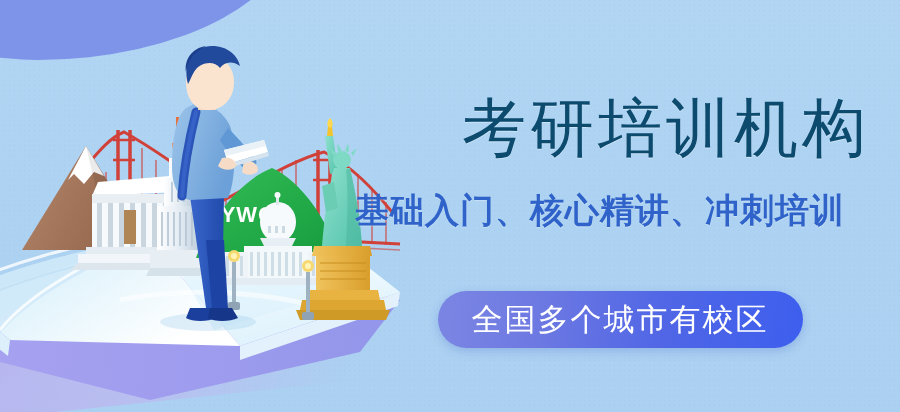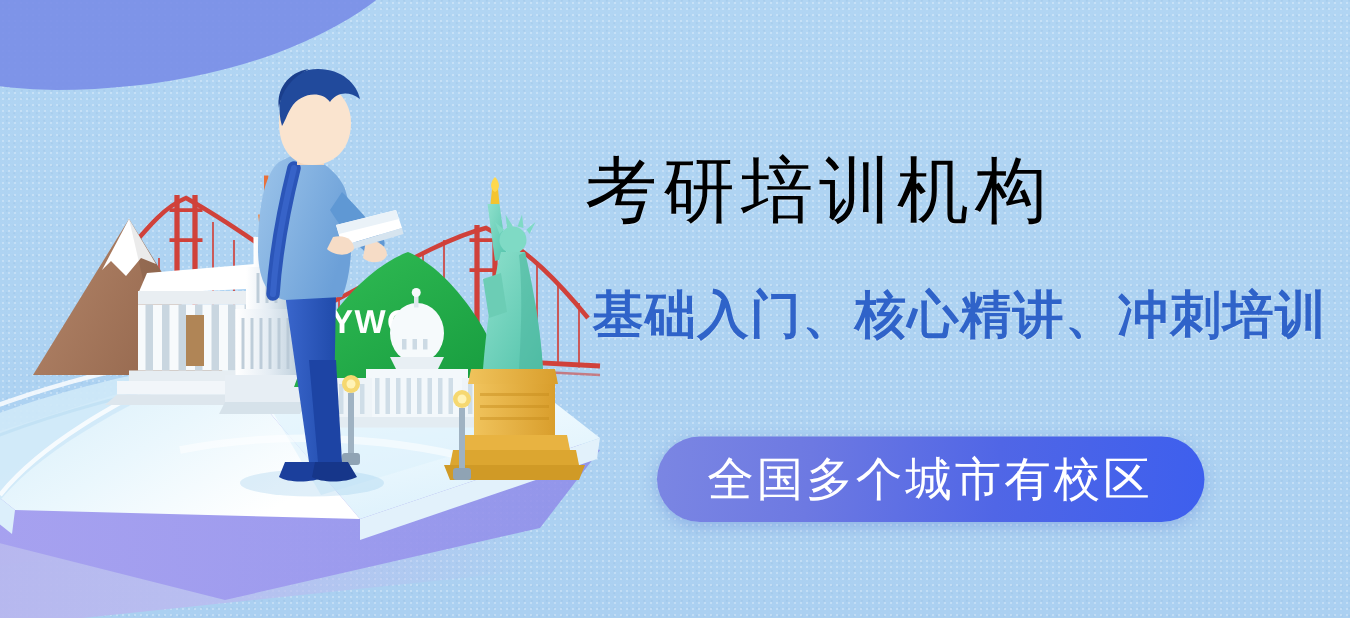--- a/index.html
+++ b/index.html
@@ -87,35 +87,35 @@
     left: 355px;
     top: 0;
     width: 545px;
     height: 412px;
   }
   .headline {
     position: absolute;
     left: 35px;
     top: 93px;
     width: 480px;
-    text-align: left;
-    font-size: 48px;
+    text-align: right;
+    font-size: 64px;
     line-height: 70px;
     letter-spacing: 4px;
     font-weight: 400;
-    color: #000000;
+    color: #0c4a6e;
     white-space: nowrap;
     text-shadow: 0 1px 0 rgba(255,255,255,.35);
   }
   .subhead {
     position: absolute;
     left: 0;
     top: 188px;
     width: 530px;
-    text-align: right;
+    text-align: left;
     font-size: 34px;
     line-height: 44px;
     letter-spacing: 1px;
     font-weight: 700;
     color: #2f63c9;
     white-space: nowrap;
     text-shadow: 0 1px 1px rgba(255,255,255,.30);
   }
   .cta-wrap {
     position: absolute;

